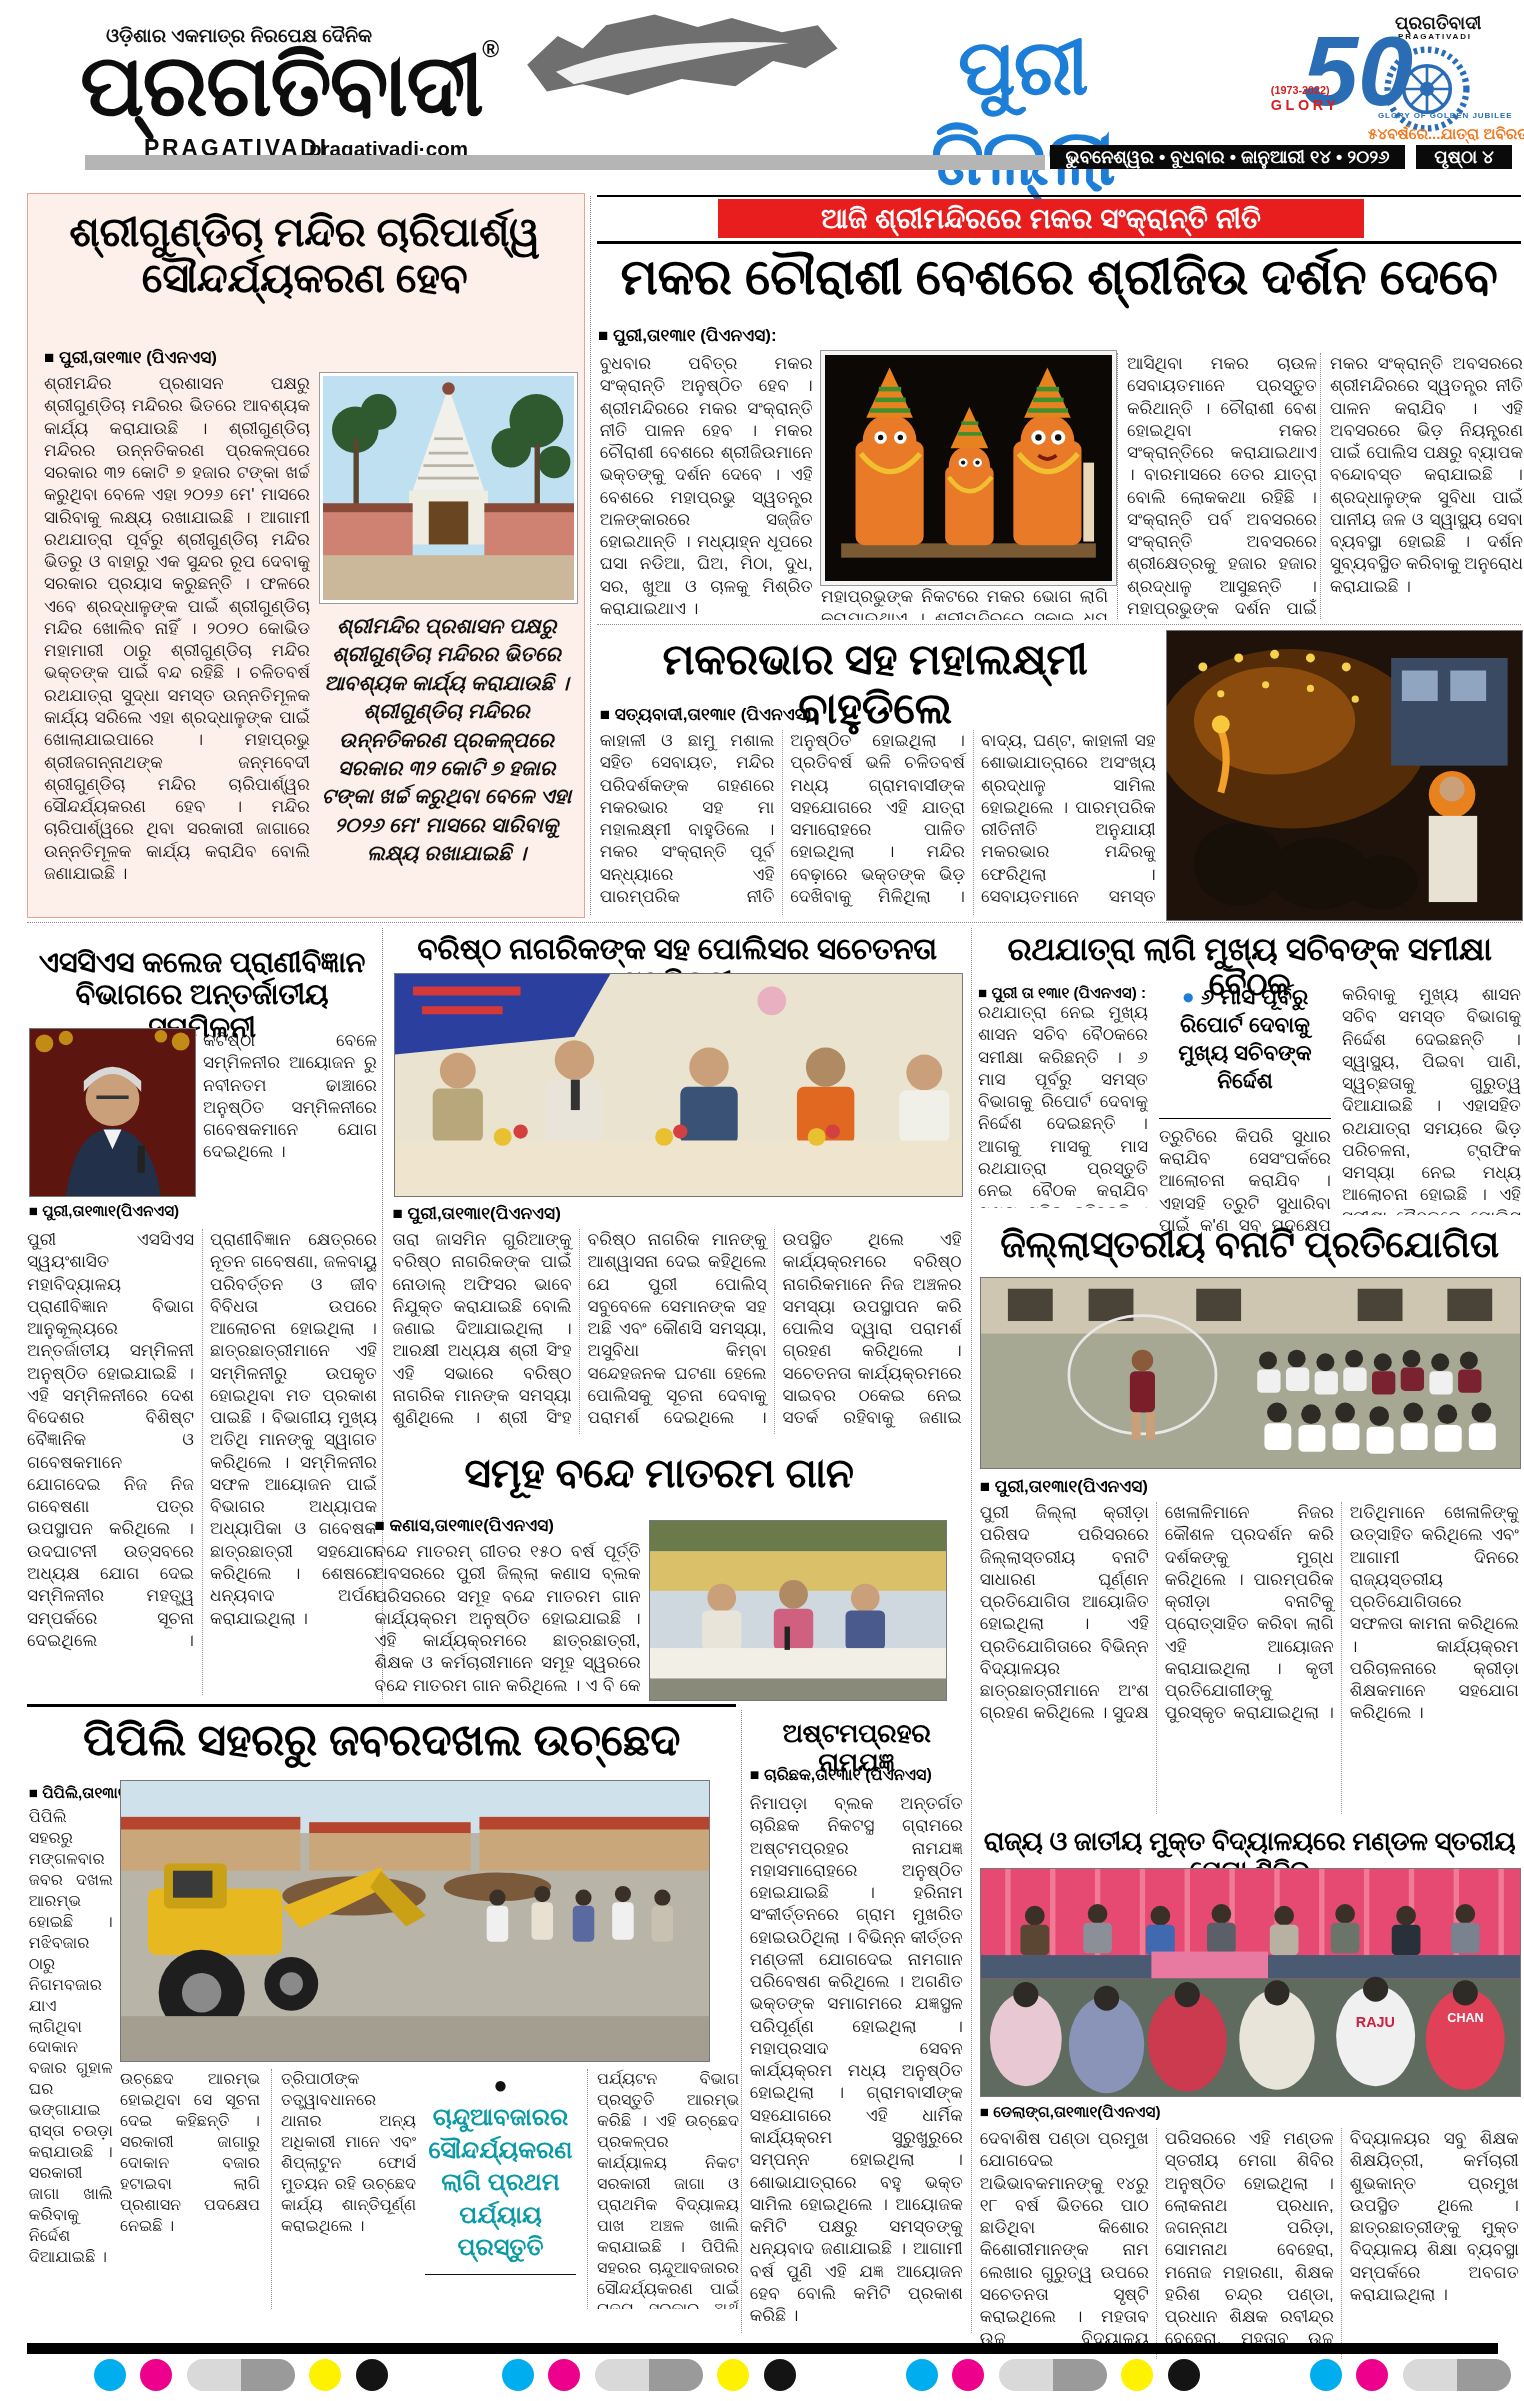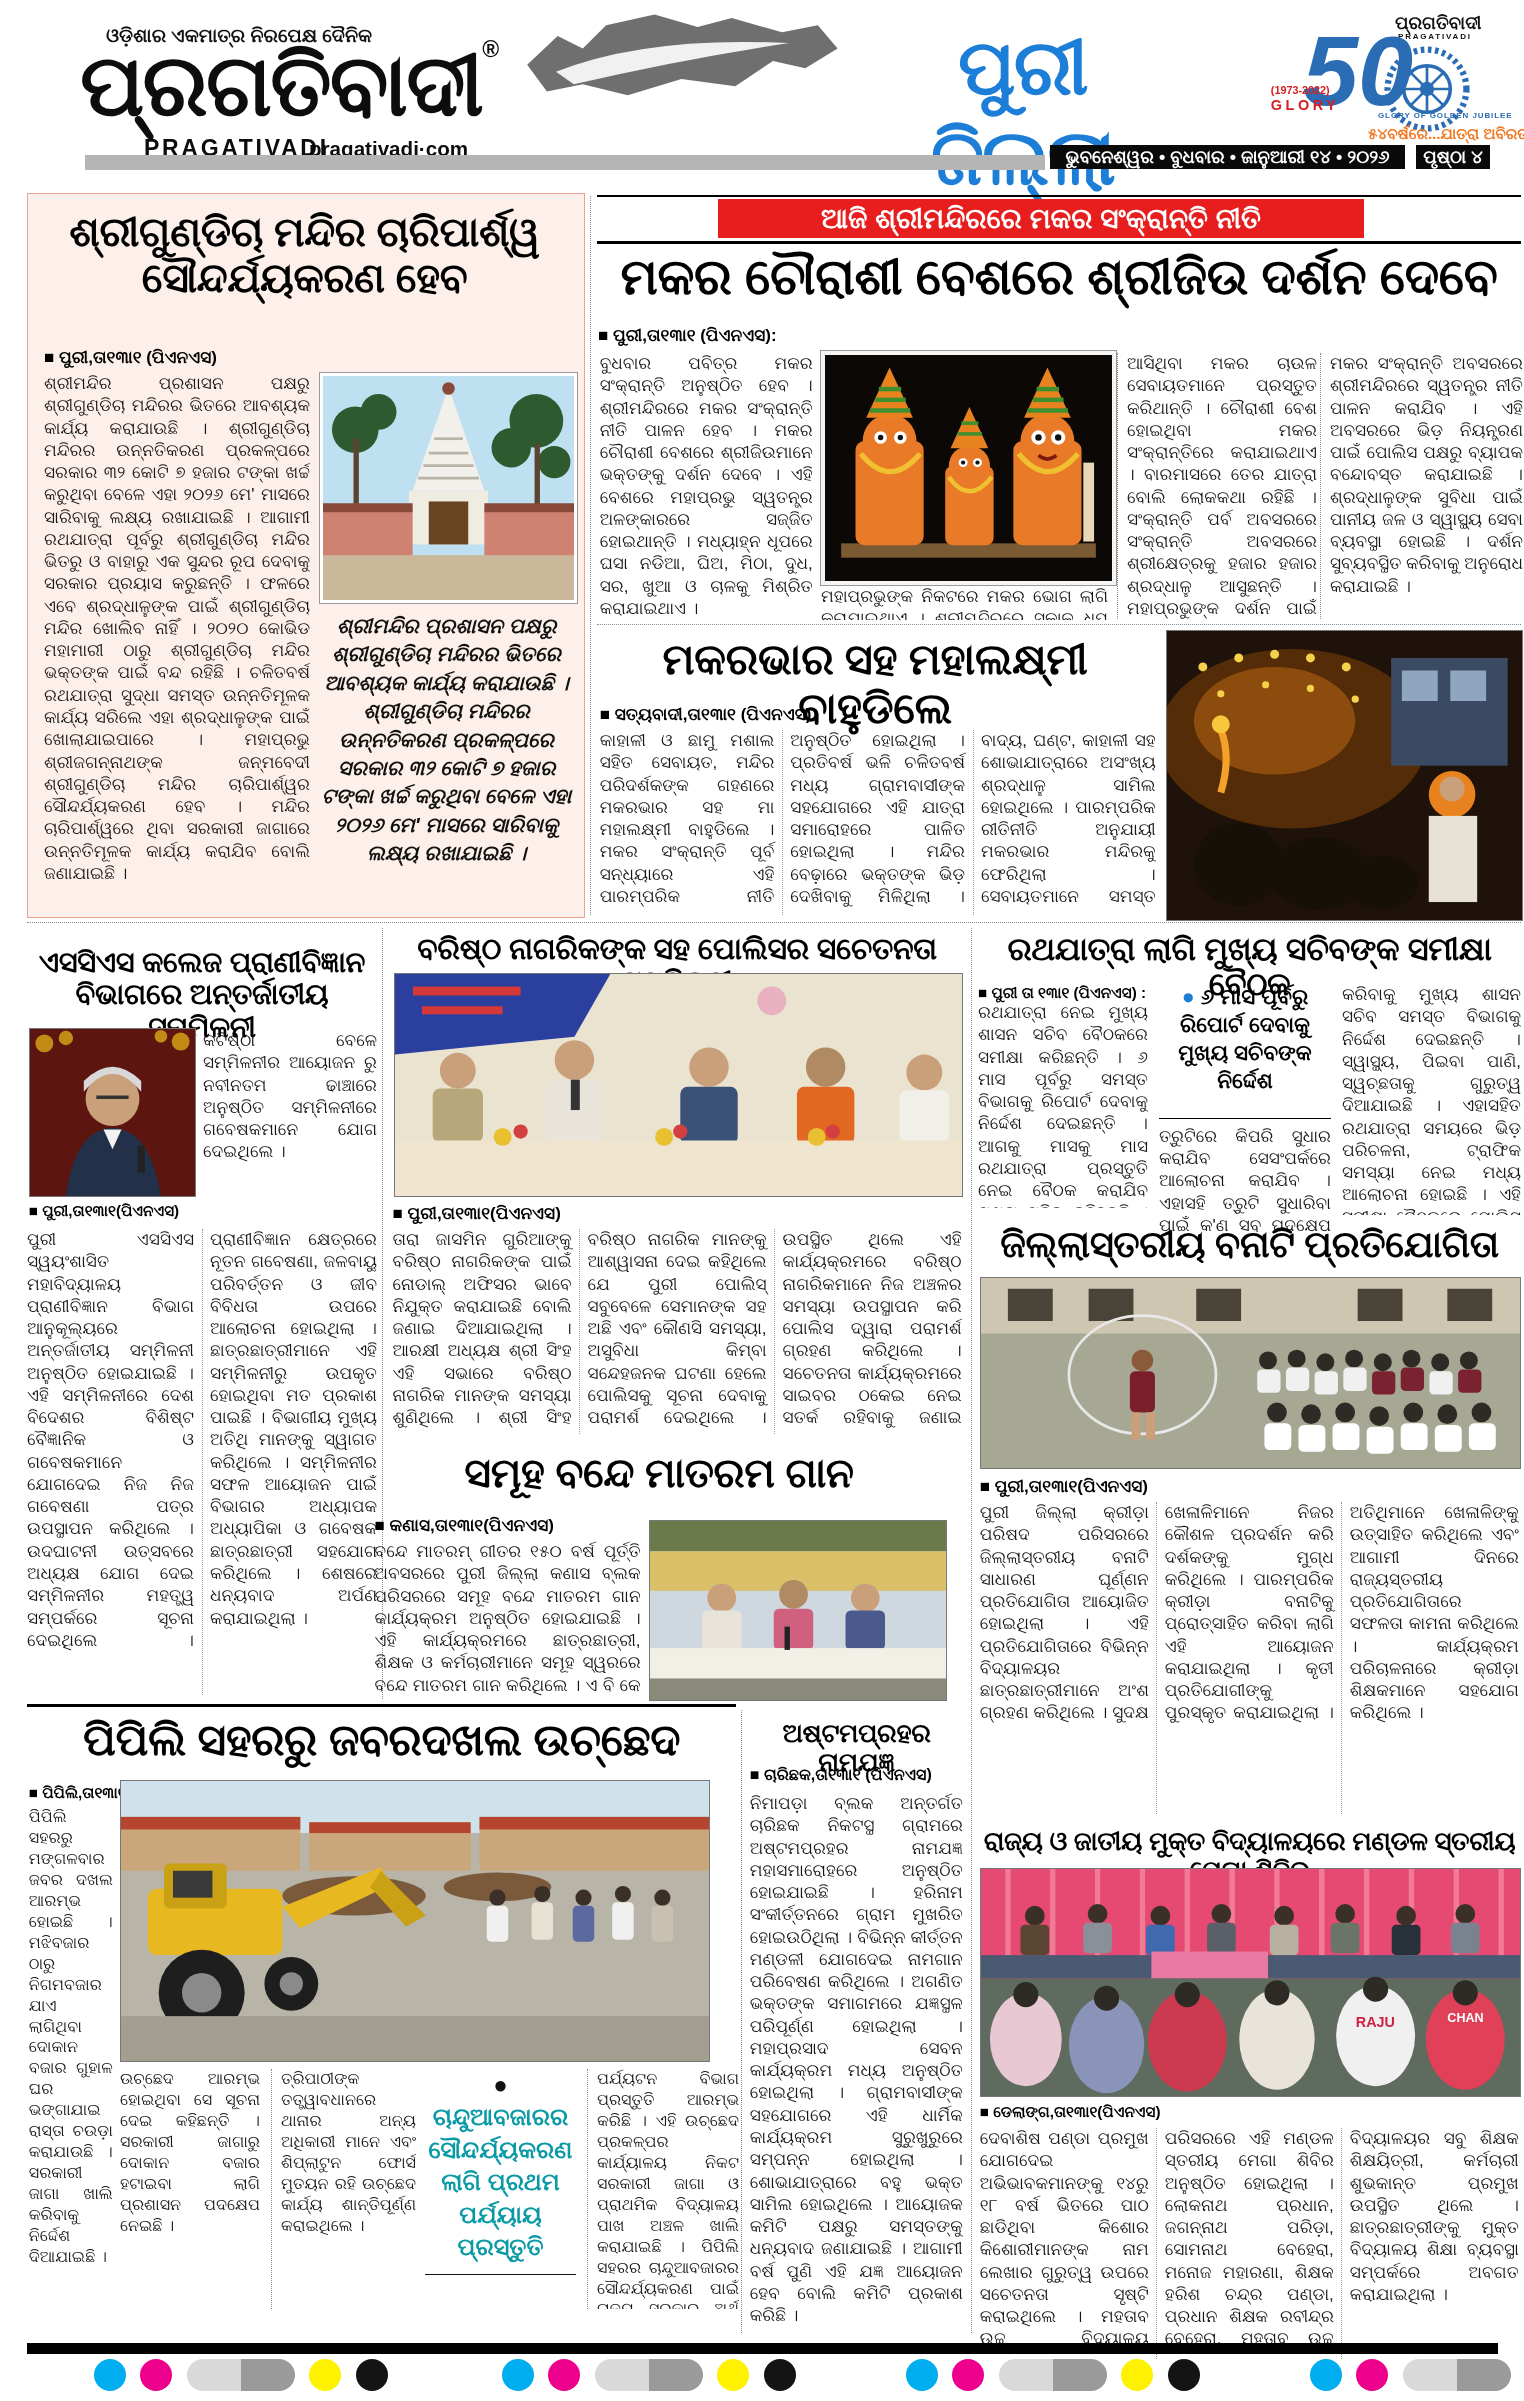--- a/index.html
+++ b/index.html
@@ -71,21 +71,21 @@
         </svg>
       </div>
       <div class="abs" style="left:-7.2px;top:79px;font-size:10.8px;font-weight:700;color:#d42020;">(1973-2022)</div>
       <div class="abs" style="left:-7.2px;top:92px;font-size:14.4px;font-weight:700;letter-spacing:3.6px;color:#d42020;">GLORY</div>
       <div class="abs" style="left:100px;top:106px;font-size:8px;font-weight:700;color:#2a6db5;letter-spacing:0.9px;">GLORY OF GOLDEN JUBILEE</div>
       <div class="abs" style="left:90px;top:120px;font-size:15.2px;font-weight:700;color:#f07820;white-space:nowrap;">୫୪ବର୍ଷରେ...ଯାତ୍ରା ଅବିରତ</div>
     </div>
 
     <div class="abs" style="left:85px;top:155px;width:960px;height:15.2px;background:#b5b5b5;"></div>
     <div class="abs datebar" style="left:1050px;top:145px;width:355px;height:24px;font-size:18px;line-height:24px;">ଭୁବନେଶ୍ୱର • ବୁଧବାର • ଜାନୁଆରୀ ୧୪ • ୨୦୨୬</div>
-    <div class="abs datebar" style="left:1416px;top:145px;width:74px;height:24px;font-size:18px;line-height:24px;">ପୃଷ୍ଠା ୪</div>
+    <div class="abs datebar" style="left:1416px;top:145px;width:96px;height:24px;font-size:18px;line-height:24px;">ପୃଷ୍ଠା ୪</div>
   </div>
 
   <div class="abs" style="left:27px;top:193px;width:558px;height:725px;background:#fdf0ea;border:1.8px solid #eaa293;box-sizing:border-box;">
     <div class="abs hl" style="left:9px;top:16px;width:535px;font-size:41px;">ଶ୍ରୀଗୁଣ୍ଡିଚା ମନ୍ଦିର ଚାରିପାର୍ଶ୍ୱ ସୌନ୍ଦର୍ଯ୍ୟକରଣ ହେବ</div>
     <div class="abs byl" style="left:16px;top:154px;">■ ପୁରୀ,ତା୧୩ା୧ (ପିଏନଏସ)</div>
     <div class="abs bt" style="left:16px;top:179px;width:266px;height:527px;">ଶ୍ରୀମନ୍ଦିର ପ୍ରଶାସନ ପକ୍ଷରୁ ଶ୍ରୀଗୁଣ୍ଡିଚା ମନ୍ଦିରର ଭିତରେ ଆବଶ୍ୟକ କାର୍ଯ୍ୟ କରାଯାଉଛି । ଶ୍ରୀଗୁଣ୍ଡିଚା ମନ୍ଦିରର ଉନ୍ନତିକରଣ ପ୍ରକଳ୍ପରେ ସରକାର ୩୨ କୋଟି ୭ ହଜାର ଟଙ୍କା ଖର୍ଚ୍ଚ କରୁଥିବା ବେଳେ ଏହା ୨୦୨୬ ମେ' ମାସରେ ସାରିବାକୁ ଲକ୍ଷ୍ୟ ରଖାଯାଇଛି । ଆଗାମୀ ରଥଯାତ୍ରା ପୂର୍ବରୁ ଶ୍ରୀଗୁଣ୍ଡିଚା ମନ୍ଦିର ଭିତରୁ ଓ ବାହାରୁ ଏକ ସୁନ୍ଦର ରୂପ ଦେବାକୁ ସରକାର ପ୍ରୟାସ କରୁଛନ୍ତି । ଫଳରେ ଏବେ ଶ୍ରଦ୍ଧାଳୁଙ୍କ ପାଇଁ ଶ୍ରୀଗୁଣ୍ଡିଚା ମନ୍ଦିର ଖୋଲିବ ନାହିଁ । ୨୦୨୦ କୋଭିଡ ମହାମାରୀ ଠାରୁ ଶ୍ରୀଗୁଣ୍ଡିଚା ମନ୍ଦିର ଭକ୍ତଙ୍କ ପାଇଁ ବନ୍ଦ ରହିଛି । ଚଳିତବର୍ଷ ରଥଯାତ୍ରା ସୁଦ୍ଧା ସମସ୍ତ ଉନ୍ନତିମୂଳକ କାର୍ଯ୍ୟ ସରିଲେ ଏହା ଶ୍ରଦ୍ଧାଳୁଙ୍କ ପାଇଁ ଖୋଲାଯାଇପାରେ । ମହାପ୍ରଭୁ ଶ୍ରୀଜଗନ୍ନାଥଙ୍କ ଜନ୍ମବେଦୀ ଶ୍ରୀଗୁଣ୍ଡିଚା ମନ୍ଦିର ଚାରିପାର୍ଶ୍ୱର ସୌନ୍ଦର୍ଯ୍ୟକରଣ ହେବ । ମନ୍ଦିର ଚାରିପାର୍ଶ୍ୱରେ ଥିବା ସରକାରୀ ଜାଗାରେ ଉନ୍ନତିମୂଳକ କାର୍ଯ୍ୟ କରାଯିବ ବୋଲି ଜଣାଯାଇଛି ।</div>
     <div class="photo whiteframe" style="left:292px;top:179px;width:251px;height:224px;">
       <svg viewBox="0 0 280 250" preserveAspectRatio="none">
         <rect width="280" height="250" fill="#bfe0f0"></rect>
         <g fill="#2f5a30">

